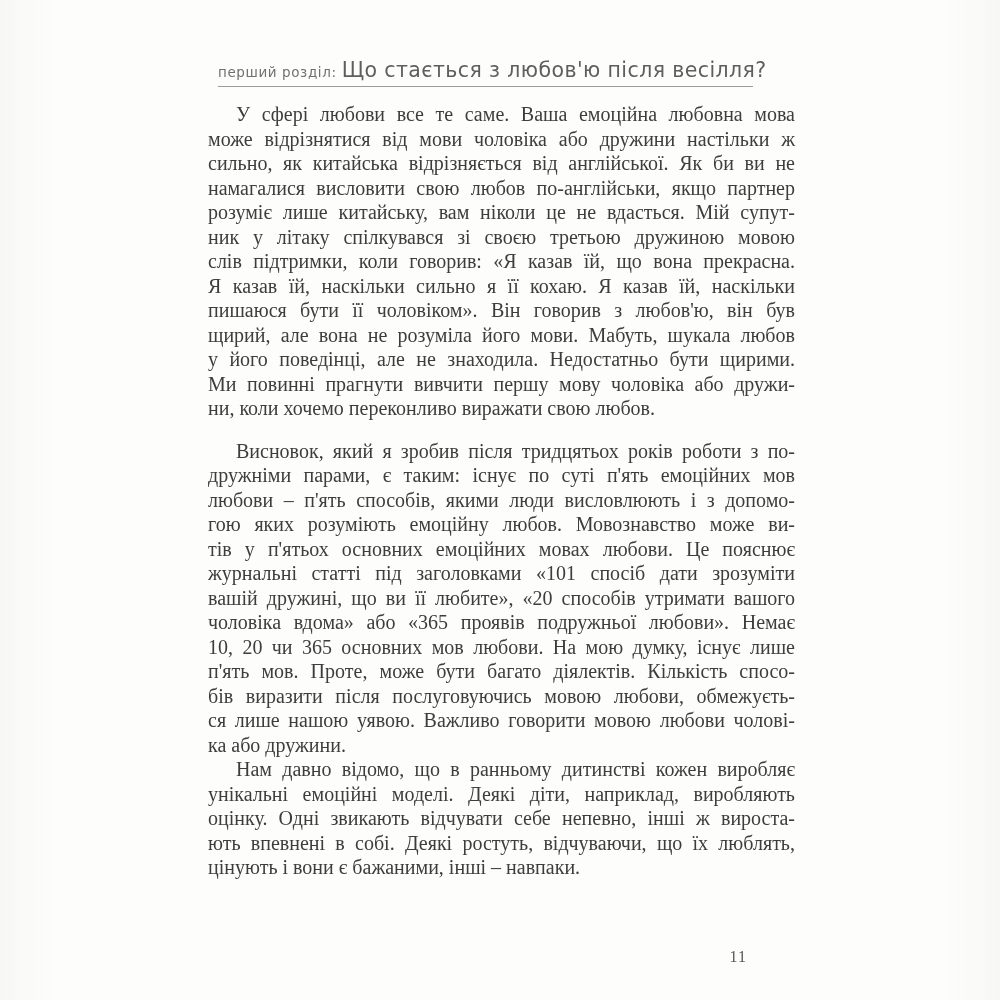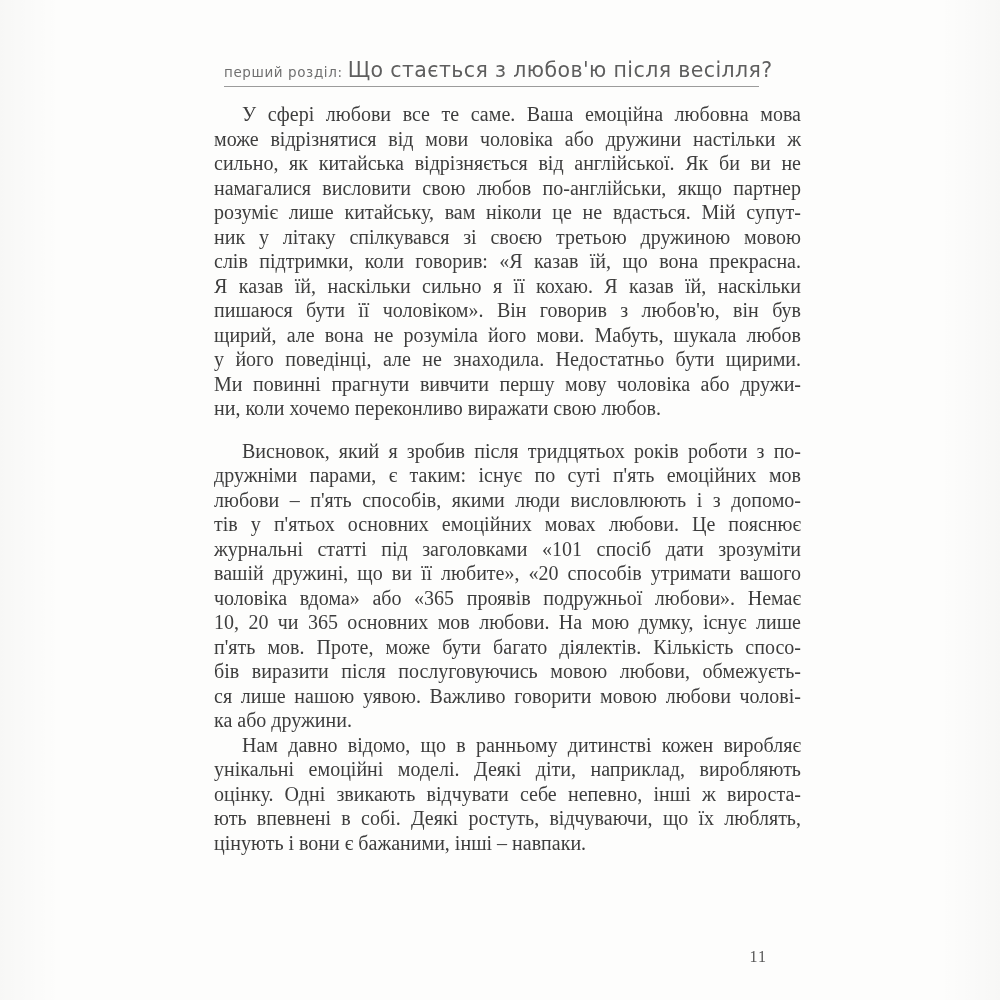--- a/index.html
+++ b/index.html
@@ -19,21 +19,21 @@
     content: "";
     position: absolute;
     inset: 0;
     background:
       linear-gradient(90deg, rgba(0,0,0,0.025), rgba(0,0,0,0) 6%, rgba(0,0,0,0) 94%, rgba(0,0,0,0.025));
     pointer-events: none;
   }
 
   .content {
     position: absolute;
-    left: 214px;
+    left: 208px;
     top: 58px;
     width: 587px;
   }
 
   
   .running-header {
     width: 537px;
     margin-left: 10px;
     text-align: center;
     white-space: nowrap;
@@ -68,21 +68,21 @@
   }
   .para { margin: 0; }
   .para.gap-after { margin-bottom: 18px; }
   .line { text-align-last: justify; }
   .line.last { text-align-last: left; }
   .line.first { text-indent: 28px; }
 
   
   .page-number {
     position: absolute;
-    left: 219px;
+    left: 199px;
     top: 948px;
     width: 548px;
     text-align: right;
     font-size: 16px;
     letter-spacing: 1px;
     color: #585858;
   }
 </style>
 </head>
 <body>
@@ -111,20 +111,21 @@
           <div class="line">пишаюся бути її чоловіком». Він говорив з любов'ю, він був</div>
           <div class="line">щирий, але вона не розуміла його мови. Мабуть, шукала любов</div>
           <div class="line">у його поведінці, але не знаходила. Недостатньо бути щирими.</div>
           <div class="line">Ми повинні прагнути вивчити першу мову чоловіка або дружи-</div>
           <div class="line last">ни, коли хочемо переконливо виражати свою любов.</div>
         </div>
         <div class="para">
           <div class="line first">Висновок, який я зробив після тридцятьох років роботи з по-</div>
           <div class="line">дружніми парами, є таким: існує по суті п'ять емоційних мов</div>
           <div class="line">любови – п'ять способів, якими люди висловлюють і з допомо-</div>
+          <div class="line">гою яких розуміють емоційну любов. Мовознавство може ви-</div>
           <div class="line">тів у п'ятьох основних емоційних мовах любови. Це пояснює</div>
           <div class="line">журнальні статті під заголовками «101 спосіб дати зрозуміти</div>
           <div class="line">вашій дружині, що ви її любите», «20 способів утримати вашого</div>
           <div class="line">чоловіка вдома» або «365 проявів подружньої любови». Немає</div>
           <div class="line">10, 20 чи 365 основних мов любови. На мою думку, існує лише</div>
           <div class="line">п'ять мов. Проте, може бути багато діялектів. Кількість спосо-</div>
           <div class="line">бів виразити після послуговуючись мовою любови, обмежуєть-</div>
           <div class="line">ся лише нашою уявою. Важливо говорити мовою любови чолові-</div>
           <div class="line last">ка або дружини.</div>
         </div>

